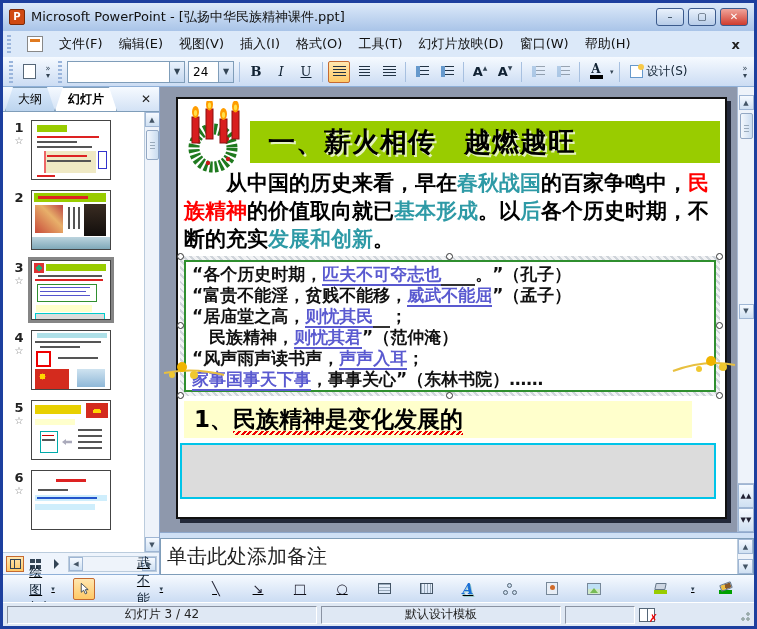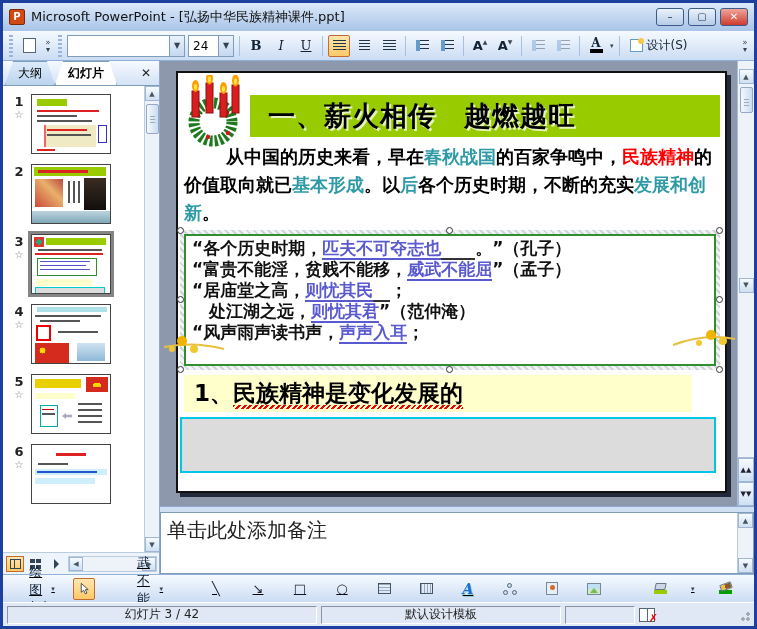--- a/index.html
+++ b/index.html
@@ -86,21 +86,21 @@
   .hscroll .scrbtn { height:14px; width:14px; }
   .hscroll .sp { flex:1; }
 
   
   .main { flex:1 1 auto; display:flex; flex-direction:column; min-width:0; }
   .slideview { flex:0 0 445px; background:#8e98ac; position:relative; overflow:hidden; }
   .slide { position:absolute; left:16px; top:10px; width:551px; height:422px; background:#fff; border:2px solid #111; box-shadow:4px 4px 0 #23293a; }
 
   .sl-greenbar { position:absolute; left:72px; top:22px; width:470px; height:42px; background:#99cc00; display:flex; align-items:center; padding-left:18px; }
   .sl-title { font-size:27px; font-weight:bold; color:#000; letter-spacing:1px; text-shadow:2px 2px 0 rgba(255,255,255,.75); white-space:nowrap; }
-  .sl-body { position:absolute; left:6px; top:70px; width:538px; font-size:18px; line-height:28px; font-weight:bold; color:#000; text-indent:42px; }
+  .sl-body { position:absolute; left:6px; top:70px; width:538px; font-size:21px; line-height:28px; font-weight:bold; color:#000; text-indent:42px; }
   .c-teal { color:#2e9aa6; }
   .c-red { color:#f00; }
   .quotewrap { position:absolute; left:2px; top:157px; width:540px; height:140px; padding:4px; background:repeating-linear-gradient(45deg,#cfd4da 0 2px,#f2f3f5 2px 5px); }
   .quotebox { width:100%; height:100%; background:#fff; border:2px solid #2f8f2f; padding:2px 6px; font-size:17px; line-height:21px; font-weight:bold; color:#111; white-space:nowrap; }
   .ans { color:#5a5ad0; border-bottom:2px solid #5a5ad0; }
   .gap { border-bottom:2px solid #333; }
   .handle { position:absolute; width:7px; height:7px; background:#fff; border:1px solid #333; border-radius:50%; z-index:4; }
   .sl-subtitle { position:absolute; left:6px; top:302px; width:508px; height:37px; background:#ffffcc; display:flex; align-items:center; padding-left:10px; font-size:23px; font-weight:bold; color:#000; }
   .wavy { background:repeating-linear-gradient(135deg,#e00 0 2px,transparent 2px 4px) bottom/100% 4px no-repeat; }
   .sl-summary { position:absolute; left:2px; top:344px; width:536px; height:56px; background:#dcdcdc; border:2px solid #00c4e8; padding:2px 8px; font-size:19px; line-height:25px; font-weight:bold; color:#000; white-space:nowrap; }
@@ -166,20 +166,34 @@
   <div class="titlebar">
     <div class="app-icon">P</div>
     <div class="titletext">Microsoft PowerPoint - [弘扬中华民族精神课件.ppt]</div>
     <div class="winbtns">
       <div class="winbtn">–</div>
       <div class="winbtn">▢</div>
       <div class="winbtn close">✕</div>
     </div>
   </div>
 
+  <div class="menubar">
+    <div class="menugrip"></div>
+    <div class="doc-icon"></div>
+    <span class="menu-item">文件(F)</span>
+    <span class="menu-item">编辑(E)</span>
+    <span class="menu-item">视图(V)</span>
+    <span class="menu-item">插入(I)</span>
+    <span class="menu-item">格式(O)</span>
+    <span class="menu-item">工具(T)</span>
+    <span class="menu-item">幻灯片放映(D)</span>
+    <span class="menu-item">窗口(W)</span>
+    <span class="menu-item">帮助(H)</span>
+    <span class="menu-close">x</span>
+  </div>
 
   <div class="toolbar">
     <div class="tgrip"></div>
     <div class="tb-btn">
         <div class="page-icon"></div>
       </div>
     <div class="ministack">
       <span>»</span>
       <span>▾</span>
     </div>
@@ -416,22 +430,23 @@
 
           <div class="sl-body">
             <span>从中国的历史来看，早在</span><span class="c-teal">春秋战国</span><span>的百家争鸣中，</span><span class="c-red">民族精神</span><span>的价值取向就已</span><span class="c-teal">基本形成</span><span>。以</span><span class="c-teal">后</span><span>各个历史时期，不断的充实</span><span class="c-teal">发展和创新</span><span>。</span>
           </div>
 
           <div class="quotewrap">
             <div class="quotebox">
               <div><span>“各个历史时期，</span><span class="ans">匹夫不可夺志也</span><span class="gap">　　</span><span>。”（孔子）</span></div>
               <div><span>“富贵不能淫，贫贱不能移，</span><span class="ans">威武不能屈</span><span class="gap"></span><span>”（孟子）</span></div>
               <div><span>“居庙堂之高，</span><span class="ans">则忧其民</span><span class="gap">　</span><span>；</span></div>
-              <div><span>　处江湖之远，</span><span class="ans">则忧其君</span><span class="gap"></span><span>”（范仲淹）</span></div>
+              <div><span>　民族精神，</span><span class="ans">则忧其君</span><span class="gap"></span><span>”（范仲淹）</span></div>
               <div><span>“风声雨声读书声，</span><span class="ans">声声入耳</span><span class="gap"></span><span>；</span></div>
+              <div><span></span><span class="ans">家事国事天下事</span><span class="gap"></span><span>，事事关心”（东林书院）……</span></div>
             </div>
             <div class="handle" style="left:-3px;top:-3px"></div>
             <div class="handle" style="left:calc(50% - 4px);top:-3px"></div>
             <div class="handle" style="right:-3px;top:-3px"></div>
             <div class="handle" style="left:-3px;top:calc(50% - 4px)"></div>
             <div class="handle" style="right:-3px;top:calc(50% - 4px)"></div>
             <div class="handle" style="left:-3px;bottom:-3px"></div>
             <div class="handle" style="left:calc(50% - 4px);bottom:-3px"></div>
             <div class="handle" style="right:-3px;bottom:-3px"></div>
           </div>

